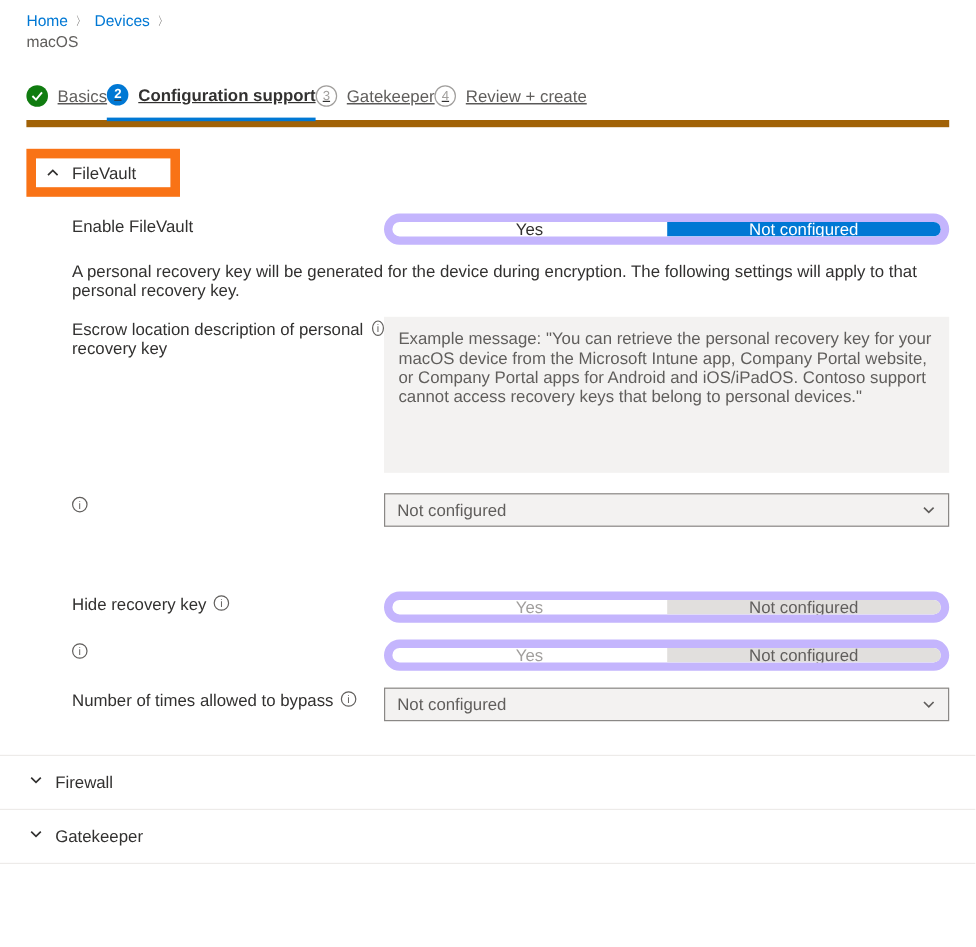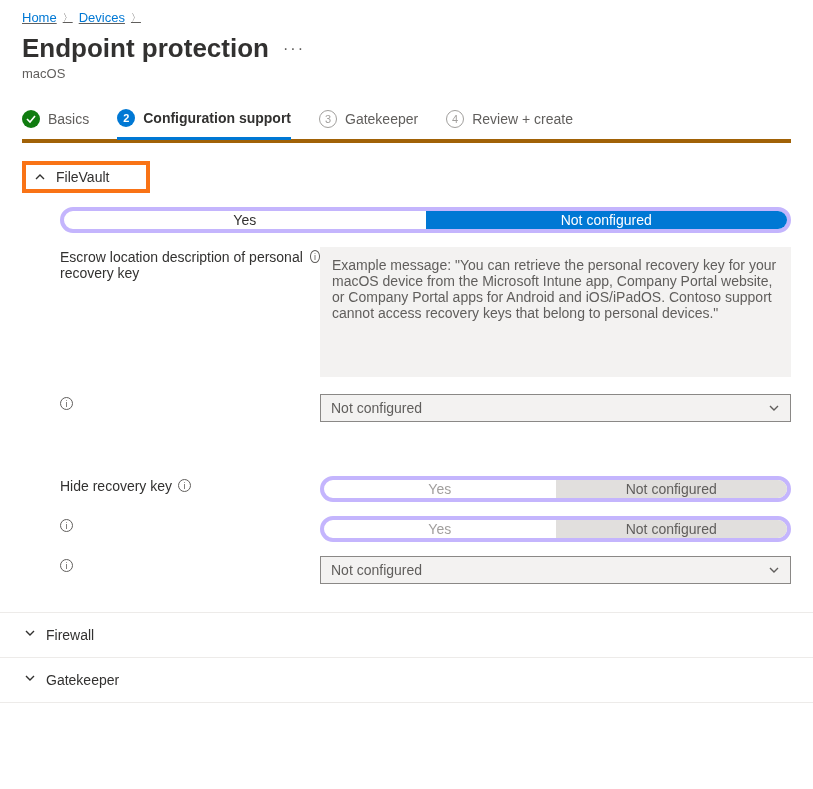--- a/index.html
+++ b/index.html
@@ -1,50 +1,50 @@
 <!DOCTYPE html>
 <html><head>
 <meta charset="utf-8">
 <style>
   * { box-sizing: border-box; margin: 0; padding: 0; font-family: "Segoe UI", -apple-system, sans-serif; }
   body { background: #fff; color: #323130; width: 813px; font-size: 14px; }
   .page { padding: 10px 22px 20px 22px; }
 
-  .breadcrumb { font-size: 13px; color: #605e5c; display: flex; align-items: center; gap: 6px; text-decoration: underline; }
+  .breadcrumb { font-size: 13px; color: #605e5c; display: flex; align-items: center; gap: 6px; }
   .breadcrumb a { color: #0078d4; text-decoration: none; cursor: pointer; }
   .breadcrumb .chev { color: #605e5c; font-size: 10px; }
 
   .title-row { display: flex; align-items: center; gap: 14px; margin-top: 8px; }
   .title { font-size: 26px; font-weight: 600; color: #323130; }
   .ellipsis { color: #605e5c; font-size: 16px; letter-spacing: 2px; cursor: pointer; }
   .subtitle { font-size: 13px; color: #605e5c; margin-top: 2px; }
 
-  .steps { display: flex; gap: 28px; margin-top: 28px; border-bottom: 4px solid #a16207; }
+  .steps { display: flex; margin-top: 28px; border-bottom: 6px solid #a16207; text-decoration: underline; }
   .step { display: flex; align-items: center; gap: 8px; padding-bottom: 10px; cursor: pointer; color: #605e5c; }
   .step.completed .badge { background: #107c10; }
   .step.active { color: #323130; border-bottom: 3px solid #0078d4; margin-bottom: -1px; font-weight: 600; }
   .step.active .badge { background: #0078d4; }
   .step.pending .badge-outline { border: 1px solid #a19f9d; color: #a19f9d; background: transparent; }
   .badge, .badge-outline { width: 18px; height: 18px; border-radius: 50%; display: inline-flex; align-items: center; justify-content: center; font-size: 11px; color: #fff; }
 
   .section { margin-top: 18px; }
   .section-header { display: flex; align-items: center; gap: 10px; padding: 4px 2px; cursor: pointer; }
-  .section-header.highlight { border: 4px solid #f97316; padding: 4px 8px; width: 128px; }
+  .section-header.highlight { border: 8px solid #f97316; padding: 4px 8px; width: 128px; }
   .chevron-up, .chevron-down { width: 12px; height: 12px; display: inline-flex; align-items: center; justify-content: center; }
   .section-title { color: #323130; font-size: 14px; }
 
   .section-body { padding: 14px 0 14px 38px; }
   .desc { color: #323130; font-size: 14px; margin-bottom: 14px; }
 
   .row { display: flex; align-items: flex-start; margin-bottom: 14px; }
   .row .label { width: 260px; color: #323130; font-size: 14px; display: flex; align-items: flex-start; gap: 6px; padding-top: 2px; flex-shrink: 0; }
   .row .label .info { width: 13px; height: 13px; border: 1px solid #605e5c; border-radius: 50%; display: inline-flex; align-items: center; justify-content: center; font-size: 9px; color: #605e5c; cursor: default; margin-top: 1px; }
   .row .control { flex: 1; }
 
-  .pill { display: flex; border: 4px solid #c4b5fd; border-radius: 14px; height: 26px; overflow: hidden; }
+  .pill { display: flex; border: 7px solid #c4b5fd; border-radius: 14px; height: 26px; overflow: hidden; }
   .pill .opt { flex: 1; display: flex; align-items: center; justify-content: center; font-size: 14px; color: #323130; cursor: pointer; }
   .pill .opt.sel { background: #0078d4; color: #fff; }
   .pill.muted .opt { color: #a19f9d; }
   .pill.muted .opt.sel { background: #e1dfdd; color: #605e5c; }
 
   textarea.escrow { width: 100%; height: 130px; border: none; background: #f3f2f1; padding: 10px 12px; font-size: 14px; color: #605e5c; font-family: inherit; resize: none; }
   textarea.escrow::placeholder { color: #605e5c; }
 
   .select { width: 100%; height: 28px; border: 1px solid #8a8886; background: #f3f2f1; display: flex; align-items: center; padding: 0 10px; justify-content: space-between; color: #605e5c; cursor: pointer; }
   .select .chev-d { color: #605e5c; }
@@ -60,24 +60,20 @@
 
 <div class="page">
 
   <div class="breadcrumb">
     <a>Home</a>
     <span class="chev">〉</span>
     <a>Devices</a>
     <span class="chev">〉</span>
   </div>
 
-  <div class="title-row">
-    <div class="title">Endpoint protection</div>
-    <div class="ellipsis">···</div>
-  </div>
   <div class="subtitle">macOS</div>
 
   <div class="steps">
     <div class="step completed">
       <span class="badge">
         <svg width="10" height="10" viewBox="0 0 10 10">
             <path d="M1 5 L4 8 L9 2" stroke="#fff" stroke-width="1.6" fill="none"></path>
           </svg>
       </span>
       <span>Basics</span>
@@ -102,28 +98,32 @@
         <svg width="12" height="12" viewBox="0 0 12 12">
             <path d="M2 8 L6 4 L10 8" stroke="#323130" stroke-width="1.4" fill="none"></path>
           </svg>
       </span>
       <span class="section-title">FileVault</span>
     </div>
 
     <div class="section-body">
 
       <div class="row">
+        <div class="label">
+          <span>Enable FileVault</span>
+        </div>
         <div class="control">
           <div class="pill">
             <div class="opt">Yes</div>
             <div class="opt sel">Not configured</div>
           </div>
         </div>
       </div>
 
+      <div class="desc">A personal recovery key will be generated for the device during encryption. The following settings will apply to that personal recovery key.</div>
 
       <div class="row">
         <div class="label">
           <span>Escrow location description of personal recovery key</span>
           <span class="info">i</span>
         </div>
         <div class="control">
           <textarea class="escrow" placeholder="Example message: &quot;You can retrieve the personal recovery key for your macOS device from the Microsoft Intune app, Company Portal website, or Company Portal apps for Android and iOS/iPadOS. Contoso support cannot access recovery keys that belong to personal devices.&quot;" style=""></textarea>
         </div>
       </div>
@@ -166,20 +166,21 @@
         <div class="control">
           <div class="pill muted">
             <div class="opt">Yes</div>
             <div class="opt sel">Not configured</div>
           </div>
         </div>
       </div>
 
       <div class="row">
         <div class="label">
+          <span>Number of times allowed to bypass</span>
           <span class="info">i</span>
         </div>
         <div class="control">
           <div class="select">
             <span>Not configured</span>
             <span class="chev-d">
               <svg width="12" height="12" viewBox="0 0 12 12">
                   <path d="M2 4 L6 8 L10 4" stroke="#605e5c" stroke-width="1.4" fill="none"></path>
                 </svg>
             </span>

